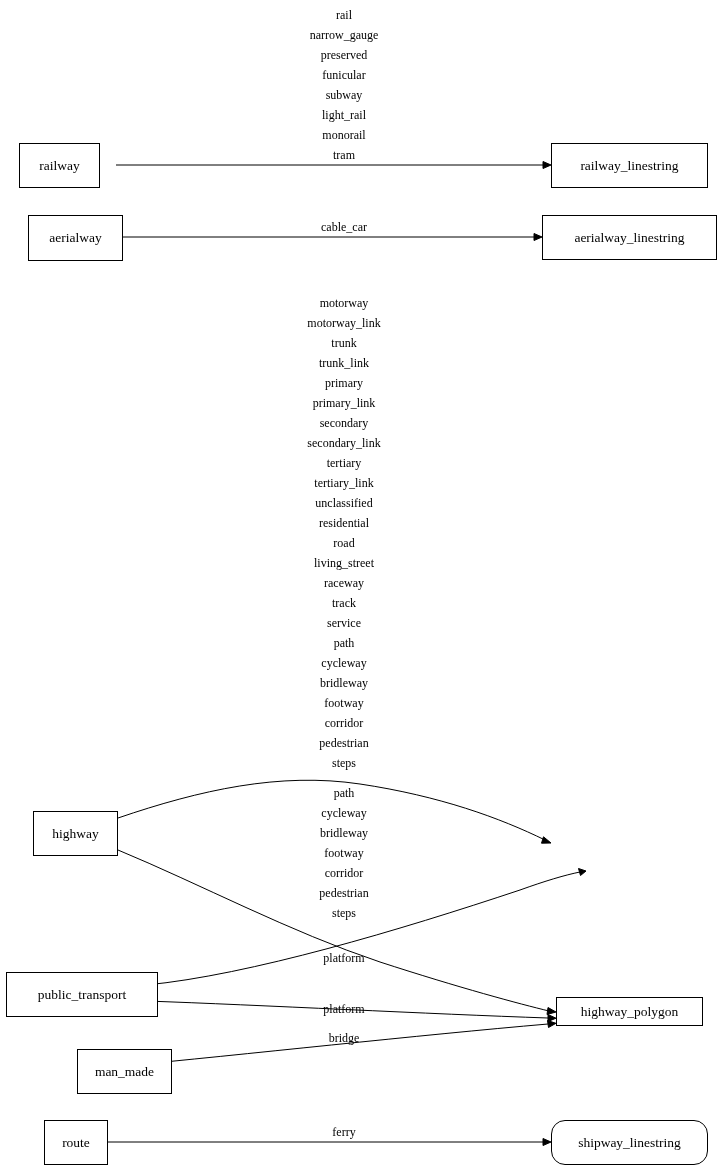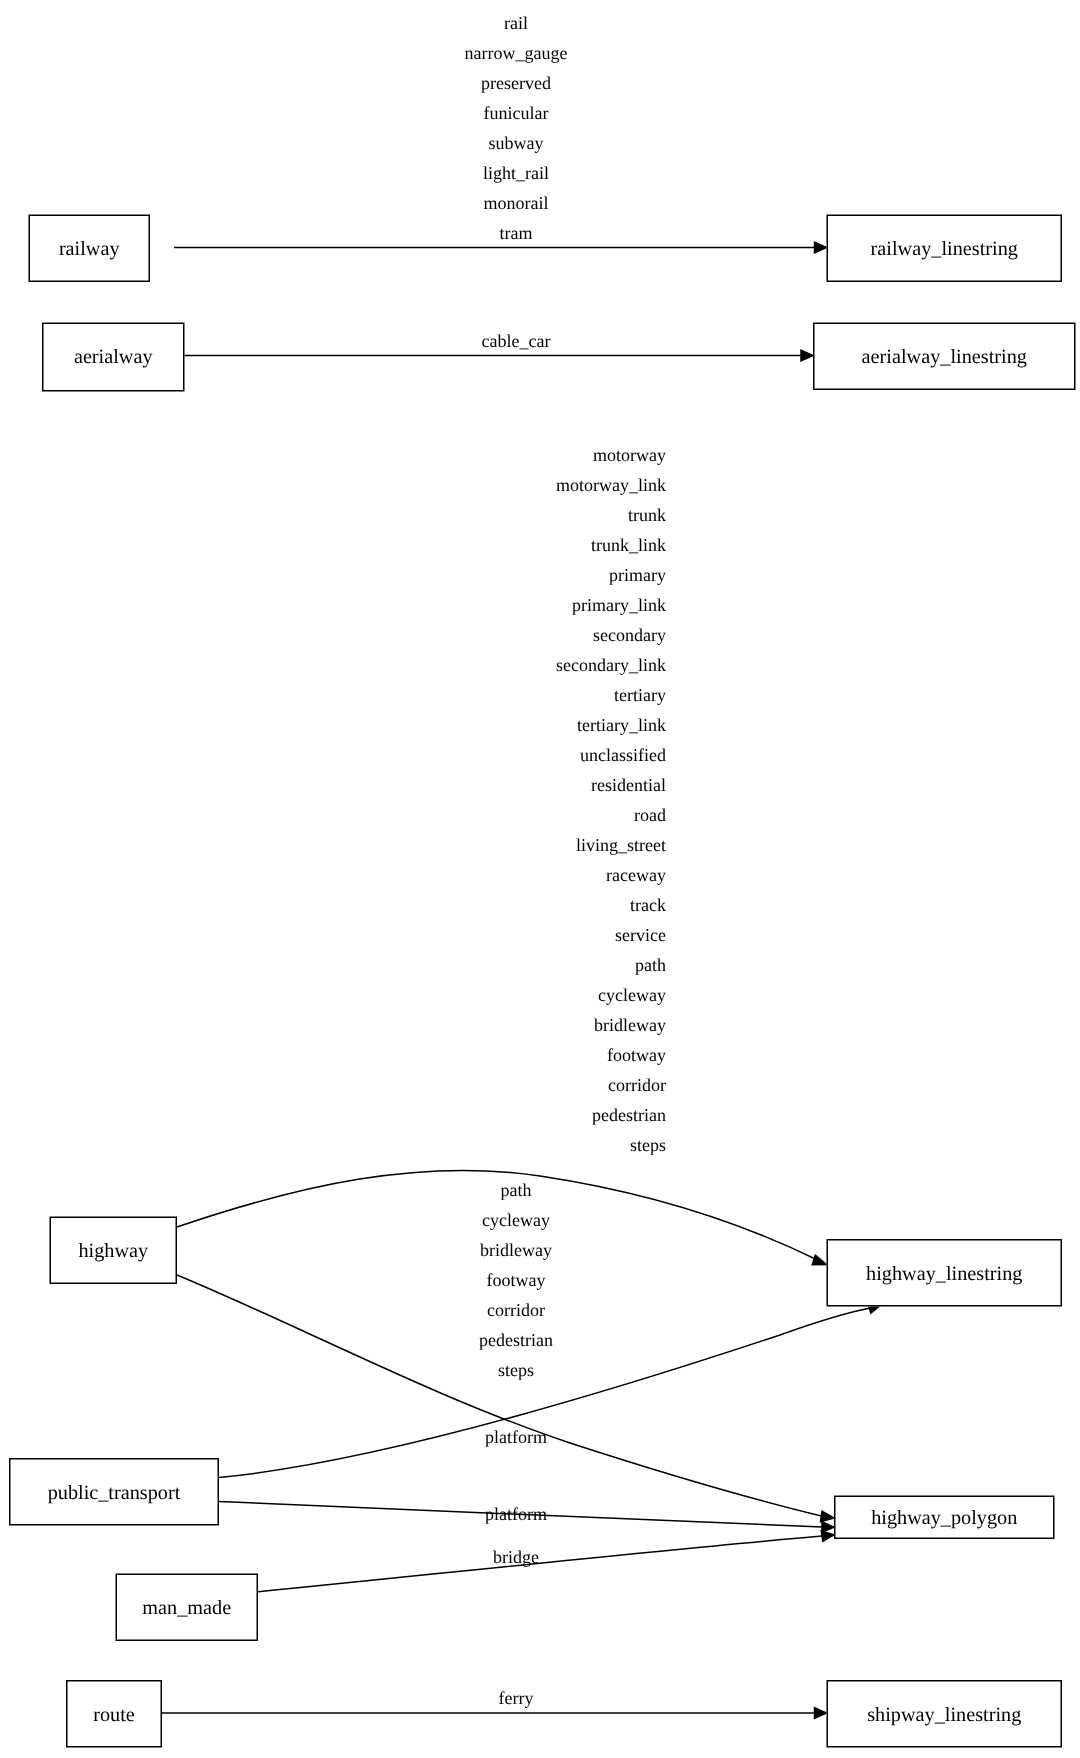--- a/index.html
+++ b/index.html
@@ -117,56 +117,53 @@
   </div>
 
   <div class="node" style="left:33px; top:811px; width:85px; height:45px;">
     <span>highway</span>
   </div>
 
   <div class="node" style="left:542px; top:215px; width:175px; height:45px;">
     <span>aerialway_linestring</span>
   </div>
 
-  <div class="node" style="left:551px; top:826px; width:157px; height:45px;">
-    <span>highway_linestring</span>
-  </div>
-
-  <div class="node" style="left:6px; top:972px; width:140px; height:45px;">
+
+  <div class="node" style="left:6px; top:972px; width:152px; height:45px;">
     <span>public_transport</span>
   </div>
 
   <div class="node" style="left:556px; top:997px; width:147px; height:29px;">
     <span>highway_polygon</span>
   </div>
 
   <div class="node" style="left:32px; top:1049px; width:95px; height:45px;margin-left:45px;">
     <span>man_made</span>
   </div>
 
   <div class="node" style="left:44px; top:1120px; width:64px; height:45px;">
     <span>route</span>
   </div>
 
-  <div class="node" style="left:551px; top:1120px; width:157px; height:45px;">
+  <div class="node" style="left:551px; top:1120px; width:157px; height:45px;border-radius:14px;">
     <span>shipway_linestring</span>
   </div>
 
   <div class="edge-label" style="left:244px; top:5px; width:200px;">rail
 narrow_gauge
 preserved
 funicular
 subway
 light_rail
 monorail
 tram</div>
 
   <div class="edge-label" style="left:244px; top:217px; width:200px;">cable_car</div>
 
-  <div class="edge-label" style="left:244px; top:293px; width:200px;text-align:right;">motorway
+  <div class="edge-label" style="left:244px; top:293px; width:200px;">motorway
 motorway_link
 trunk
 trunk_link
 primary
 primary_link
 secondary
 secondary_link
 tertiary
 tertiary_link
 unclassified

